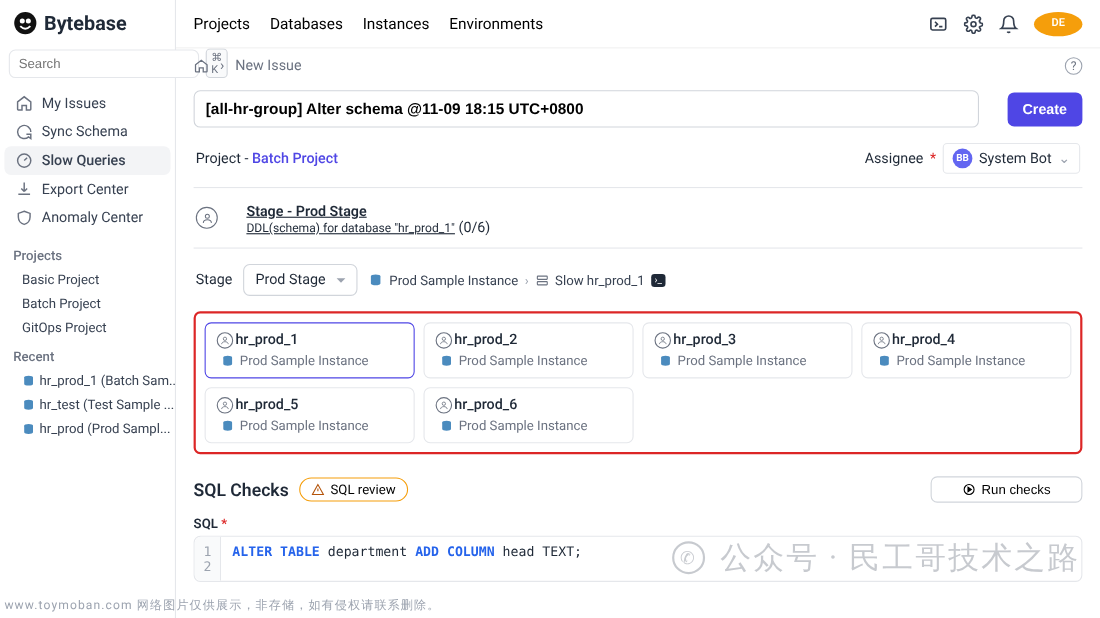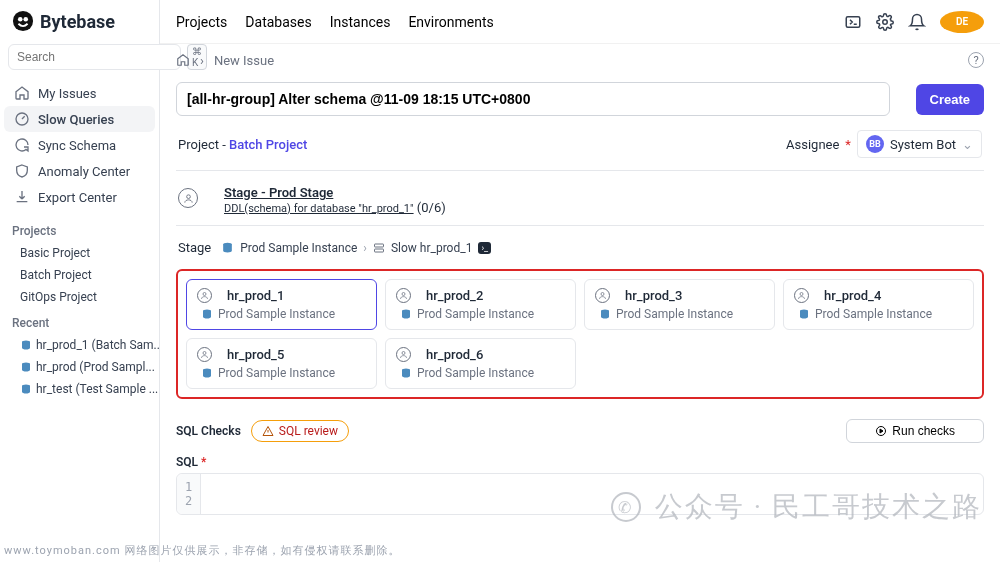--- a/index.html
+++ b/index.html
@@ -150,29 +150,29 @@
     .stage-sel-row { display:flex; align-items:center; gap:10px; padding:14px 2px 10px; font-size:13px; }
     .select-box { border:1px solid #d1d5db; border-radius:6px; padding:6px 28px 6px 10px; position:relative; cursor:pointer; }
     .select-box::after { content:""; position:absolute; right:10px; top:50%; transform:translateY(-50%); border:4px solid transparent; border-top-color:#9ca3af; margin-top:2px;}
     .crumb2 { display:flex; align-items:center; gap:6px; color:#374151; font-size:12px; }
     .crumb2 .db-icon { width:13px; height:13px; color:#4b8bbe; }
     .sql-ind { background:#1f2937; color:#fff; border-radius:3px; padding:1px 3px; font-size:9px; }
 
     .red-box { border:2px solid #dc2626; border-radius:6px; padding:8px; display:grid; grid-template-columns:repeat(4,1fr); gap:8px; margin:4px 0 16px; }
     .db-card { border:1px solid #e5e7eb; border-radius:6px; padding:8px 10px; }
     .db-card.active { border-color:#4f46e5; }
-    .db-card .t { display:flex; align-items:center; gap:15px; font-size:13px; font-weight:500; }
+    .db-card .t { display:flex; align-items:center; gap:2px; font-size:13px; font-weight:500; }
     .db-card .t .circ { width:15px; height:15px; border:1.5px solid #6b7280; border-radius:50%; display:flex; align-items:center; justify-content:center;}
     .db-card .t .circ svg{ width:9px; height:9px; color:#6b7280;}
     .db-card .s { display:flex; align-items:center; gap:5px; font-size:12px; color:#6b7280; margin-top:4px; padding-left:4px;}
     .db-card .s .db-icon{width:12px;height:12px;color:#4b8bbe;}
 
     .sqlchecks-row{ display:flex; align-items:center; justify-content:space-between; padding:4px 0 8px;}
     .sqlchecks-row .left{display:flex;align-items:center;gap:10px;}
-    .badge-warn{ border:1px solid #f59e0b; color:#b91c1c; border-radius:14px; padding:3px 10px; font-size:12px; display:flex; align-items:center; gap:5px; cursor:pointer;}
+    .badge-warn{ border:1px solid #f59e0b; color:#000000; border-radius:14px; padding:3px 10px; font-size:12px; display:flex; align-items:center; gap:5px; cursor:pointer;}
     .btn-outline{ border:1px solid #d1d5db; border-radius:6px; padding:4px 28px; font-size:12px; background:#fff; cursor:pointer; display:flex; align-items:center; gap:5px;}
 
     .sql-label{font-size:12px; font-weight:600; padding:4px 0;}
     .editor{ border:1px solid #e5e7eb; border-radius:6px; display:flex; font-family:ui-monospace,Menlo,monospace; font-size:12px; }
     .gutter{ background:#f9fafb; border-right:1px solid #e5e7eb; padding:6px 8px; color:#9ca3af; text-align:right; border-radius:6px 0 0 6px;}
     .code{ padding:6px 10px; white-space:pre; }
     .kw{ color:#2563eb; font-weight:600; }
 
     .watermark{
       position:absolute; right:18px; bottom:36px; font-size:28px; color:#b0b4bb; letter-spacing:2px; display:flex; align-items:center; gap:14px; opacity:.7; pointer-events:none; font-weight:400;
@@ -201,79 +201,79 @@
     </div>
     <div class="nav-list">
       <div class="nav-item">
         <span class="nav-icon">
             <svg viewBox="0 0 24 24" fill="none" stroke="currentColor" stroke-width="2">
               <path d="M3 10L12 3l9 7v10a1 1 0 01-1 1h-5v-6H9v6H4a1 1 0 01-1-1V10z"></path>
             </svg>
           </span>
         <span>My Issues</span>
       </div>
+      <div class="nav-item">
+        <span class="nav-icon">
+            <svg viewBox="0 0 24 24" fill="none" stroke="currentColor" stroke-width="2">
+              <path d="M21 12a9 9 0 10-3 6.7L21 21v-6h-6"></path>
+            </svg>
+          </span>
+        <span>Sync Schema</span>
+      </div>
       <div class="nav-item active">
         <span class="nav-icon">
             <svg viewBox="0 0 24 24" fill="none" stroke="currentColor" stroke-width="2">
               <circle cx="12" cy="12" r="9"></circle>
               <path d="M12 12l4-4"></path>
             </svg>
           </span>
         <span>Slow Queries</span>
       </div>
       <div class="nav-item">
         <span class="nav-icon">
             <svg viewBox="0 0 24 24" fill="none" stroke="currentColor" stroke-width="2">
-              <path d="M21 12a9 9 0 10-3 6.7L21 21v-6h-6"></path>
+              <path d="M12 3v12m0 0l-4-4m4 4l4-4M4 19h16"></path>
             </svg>
           </span>
-        <span>Sync Schema</span>
+        <span>Export Center</span>
       </div>
       <div class="nav-item">
         <span class="nav-icon">
             <svg viewBox="0 0 24 24" fill="none" stroke="currentColor" stroke-width="2">
               <path d="M12 3l8 3v5c0 5-3.5 9-8 10-4.5-1-8-5-8-10V6l8-3z"></path>
             </svg>
           </span>
         <span>Anomaly Center</span>
-      </div>
-      <div class="nav-item">
-        <span class="nav-icon">
-            <svg viewBox="0 0 24 24" fill="none" stroke="currentColor" stroke-width="2">
-              <path d="M12 3v12m0 0l-4-4m4 4l4-4M4 19h16"></path>
-            </svg>
-          </span>
-        <span>Export Center</span>
       </div>
     </div>
     <div class="section-label">Projects</div>
     <div class="sub-item">Basic Project</div>
     <div class="sub-item">Batch Project</div>
     <div class="sub-item">GitOps Project</div>
     <div class="section-label">Recent</div>
     <div class="sub-item">
         <svg class="db-icon" viewBox="0 0 24 24" fill="currentColor">
           <ellipse cx="12" cy="6" rx="8" ry="3"></ellipse>
           <path d="M4 6v12c0 1.7 3.6 3 8 3s8-1.3 8-3V6"></path>
         </svg>
         <span>hr_prod_1 (Batch Sam...</span>
       </div>
     <div class="sub-item">
         <svg class="db-icon" viewBox="0 0 24 24" fill="currentColor">
           <ellipse cx="12" cy="6" rx="8" ry="3"></ellipse>
           <path d="M4 6v12c0 1.7 3.6 3 8 3s8-1.3 8-3V6"></path>
         </svg>
-        <span>hr_prod (Prod Sampl...</span>
+        <span>hr_test (Test Sample ...</span>
       </div>
     <div class="sub-item">
         <svg class="db-icon" viewBox="0 0 24 24" fill="currentColor">
           <ellipse cx="12" cy="6" rx="8" ry="3"></ellipse>
           <path d="M4 6v12c0 1.7 3.6 3 8 3s8-1.3 8-3V6"></path>
         </svg>
-        <span>hr_test (Test Sample ...</span>
+        <span>hr_prod (Prod Sampl...</span>
       </div>
   </aside>
 
   <div class="main">
     <div class="topbar">
       <div class="topnav">
         <a>Projects</a>
         <a>Databases</a>
         <a>Instances</a>
         <a>Environments</a>
@@ -335,20 +335,21 @@
             </svg>
           </div>
         <div>
           <div class="st-title">Stage - Prod Stage</div>
           <div><span class="st-sub">DDL(schema) for database "hr_prod_1"</span> <span>(0/6)</span></div>
         </div>
       </div>
 
       <div class="stage-sel-row">
         <span>Stage</span>
+        <div class="select-box">Prod Stage</div>
         <div class="crumb2">
           <svg class="db-icon" viewBox="0 0 24 24" fill="currentColor">
               <ellipse cx="12" cy="6" rx="8" ry="3"></ellipse>
               <path d="M4 6v12c0 1.7 3.6 3 8 3s8-1.3 8-3V6"></path>
             </svg>
           <span>Prod Sample Instance</span>
           <span class="chev">›</span>
           <svg width="12" height="12" viewBox="0 0 24 24" fill="none" stroke="#6b7280" stroke-width="2">
               <rect x="3" y="4" width="18" height="6" rx="1"></rect>
               <rect x="3" y="14" width="18" height="6" rx="1"></rect>
@@ -464,21 +465,21 @@
                 <ellipse cx="12" cy="6" rx="8" ry="3"></ellipse>
                 <path d="M4 6v12c0 1.7 3.6 3 8 3s8-1.3 8-3V6"></path>
               </svg>
               <span>Prod Sample Instance</span>
             </div>
         </div>
       </div>
 
       <div class="sqlchecks-row">
         <div class="left">
-          <span style="font-weight:600;font-size:12px;">SQL Checks</span>
+          <span style="font-weight:600;font-size:16px;">SQL Checks</span>
           <span class="badge-warn">
             <svg width="12" height="12" viewBox="0 0 24 24" fill="none" stroke="#b45309" stroke-width="2">
                 <path d="M12 3L2 21h20L12 3zM12 10v5M12 18h.01"></path>
               </svg>
             <span>SQL review</span>
           </span>
         </div>
         <button class="btn-outline">
           <svg width="12" height="12" viewBox="0 0 24 24" fill="none" stroke="currentColor" stroke-width="2">
               <circle cx="12" cy="12" r="9"></circle>
@@ -487,20 +488,21 @@
           <span>Run checks</span>
         </button>
       </div>
 
       <div class="sql-label"><span>SQL</span> <span class="req">*</span></div>
       <div class="editor">
         <div class="gutter">
             <div>1</div>
             <div>2</div>
           </div>
+        <div class="code"><span class="kw">ALTER TABLE</span><span> department </span><span class="kw">ADD COLUMN</span><span> head TEXT;</span></div>
       </div>
 
     </div>
   </div>
 </div>
 
 <div class="watermark">
   <span class="stamp">✆</span>
   <span>公众号 · 民工哥技术之路</span>
 </div>

